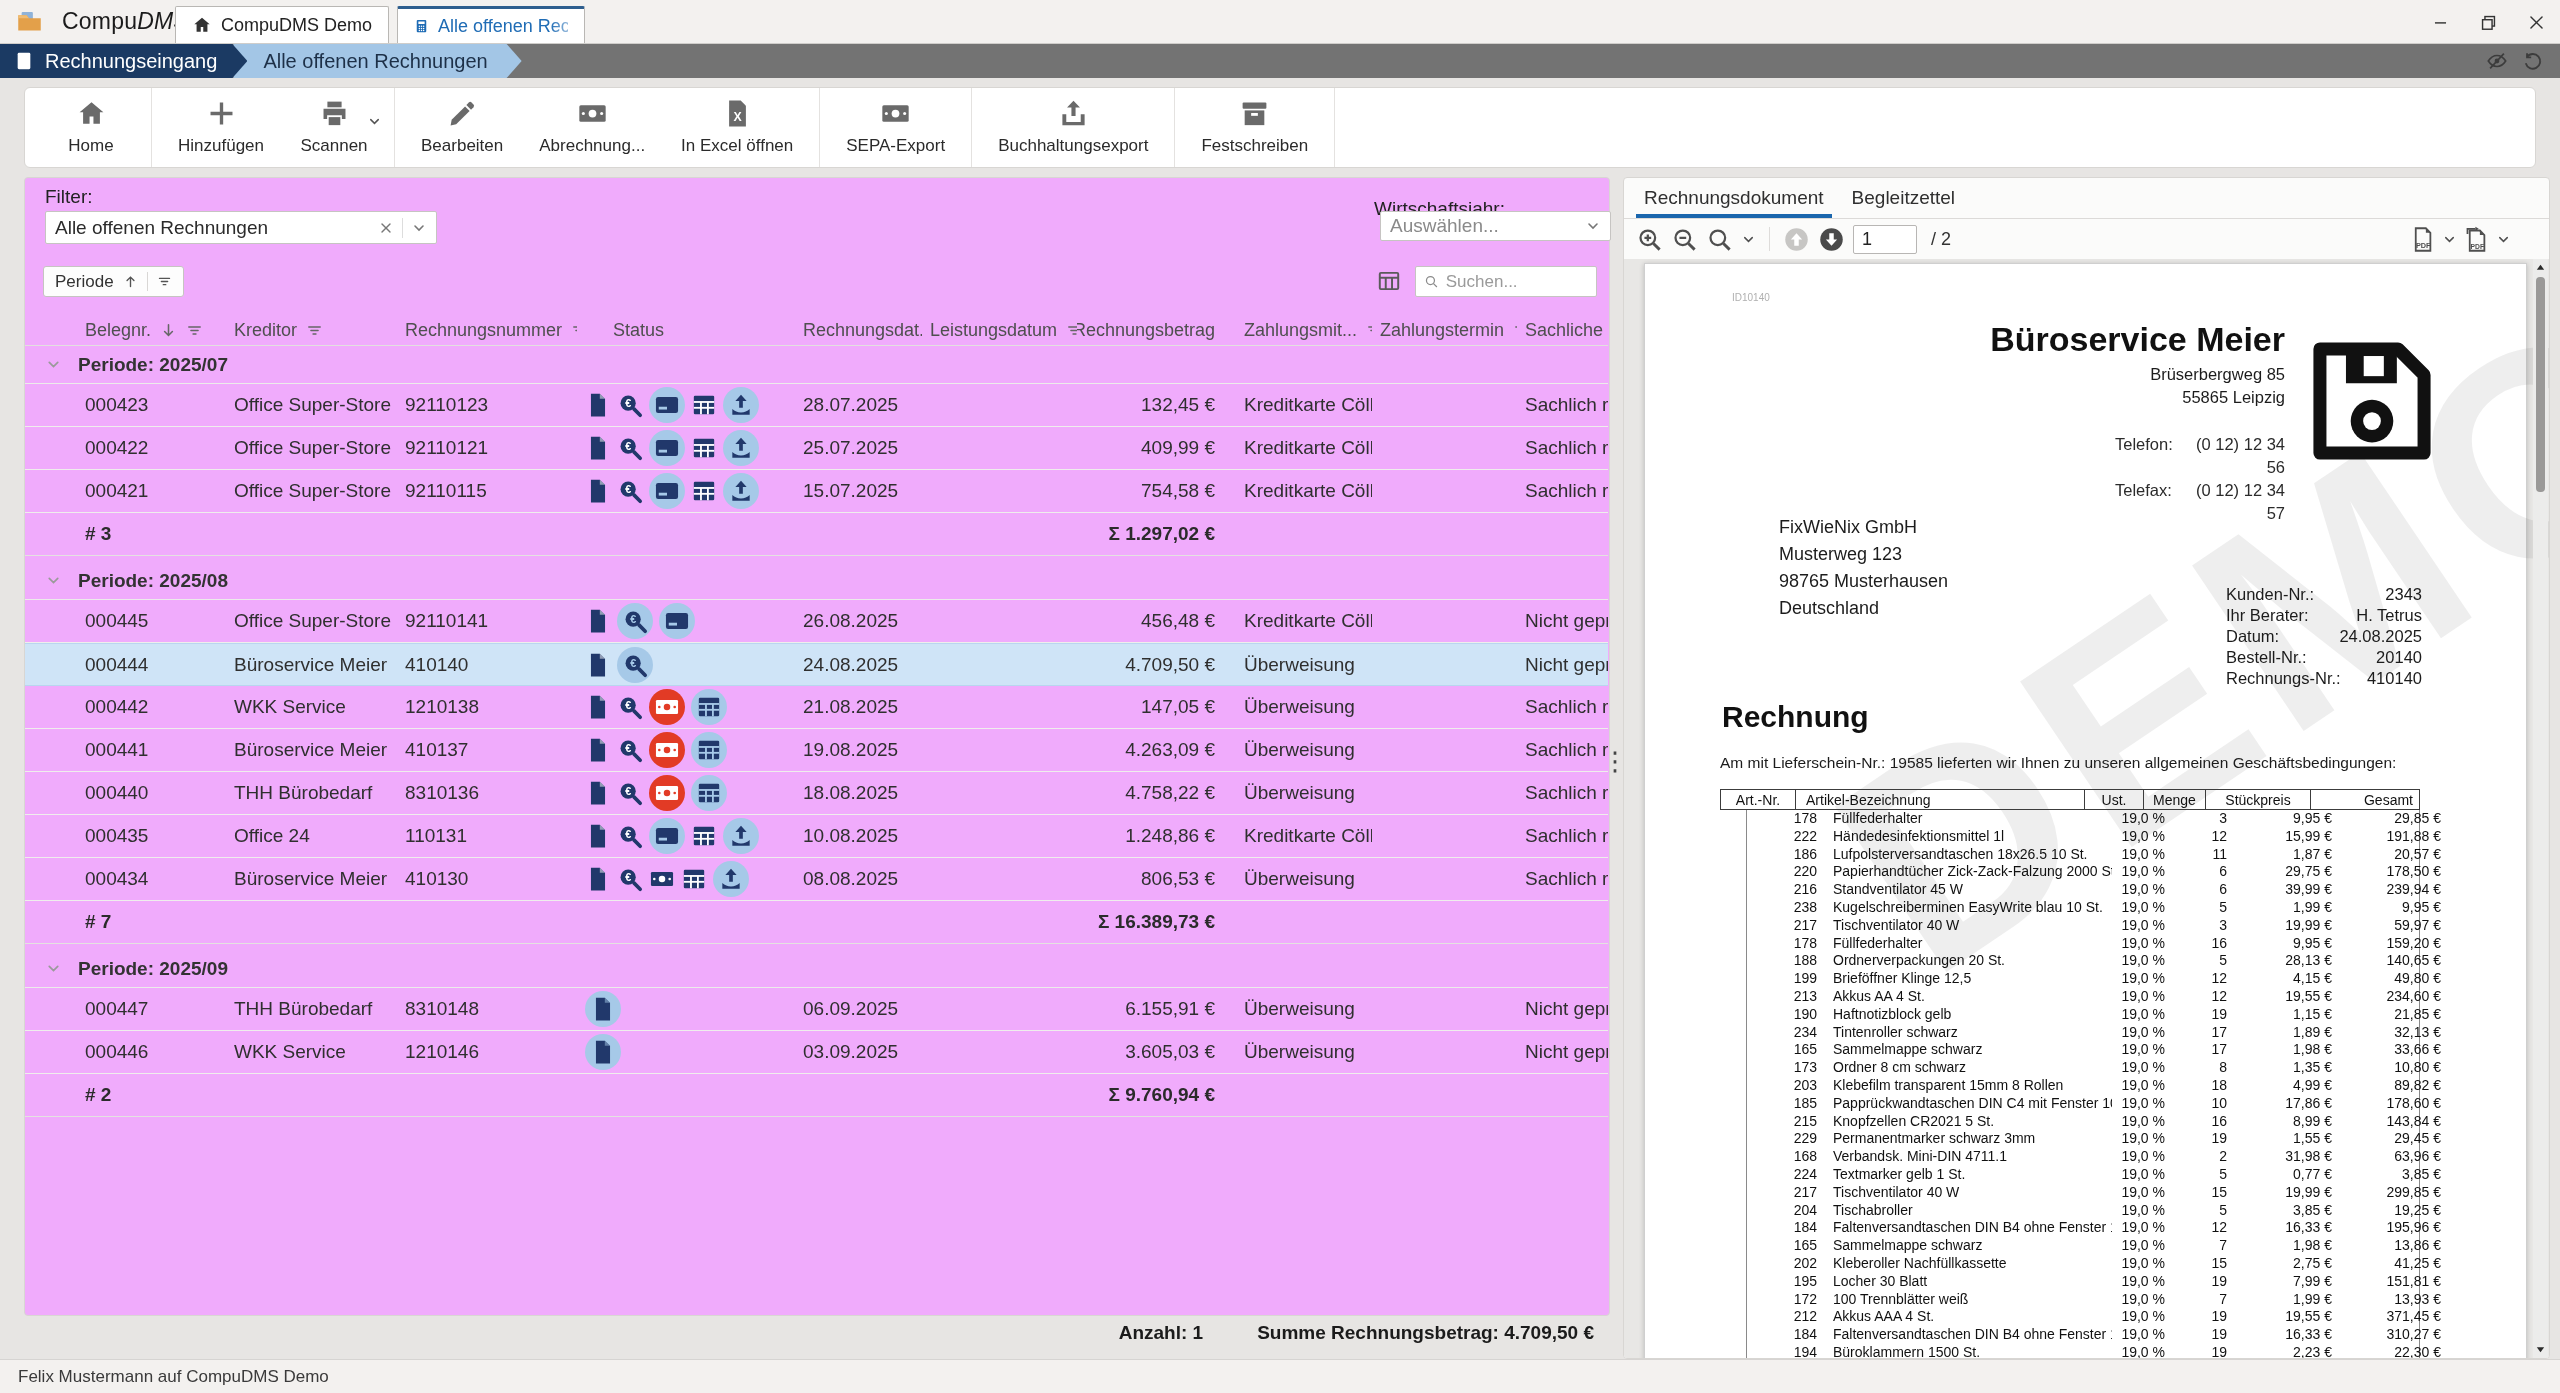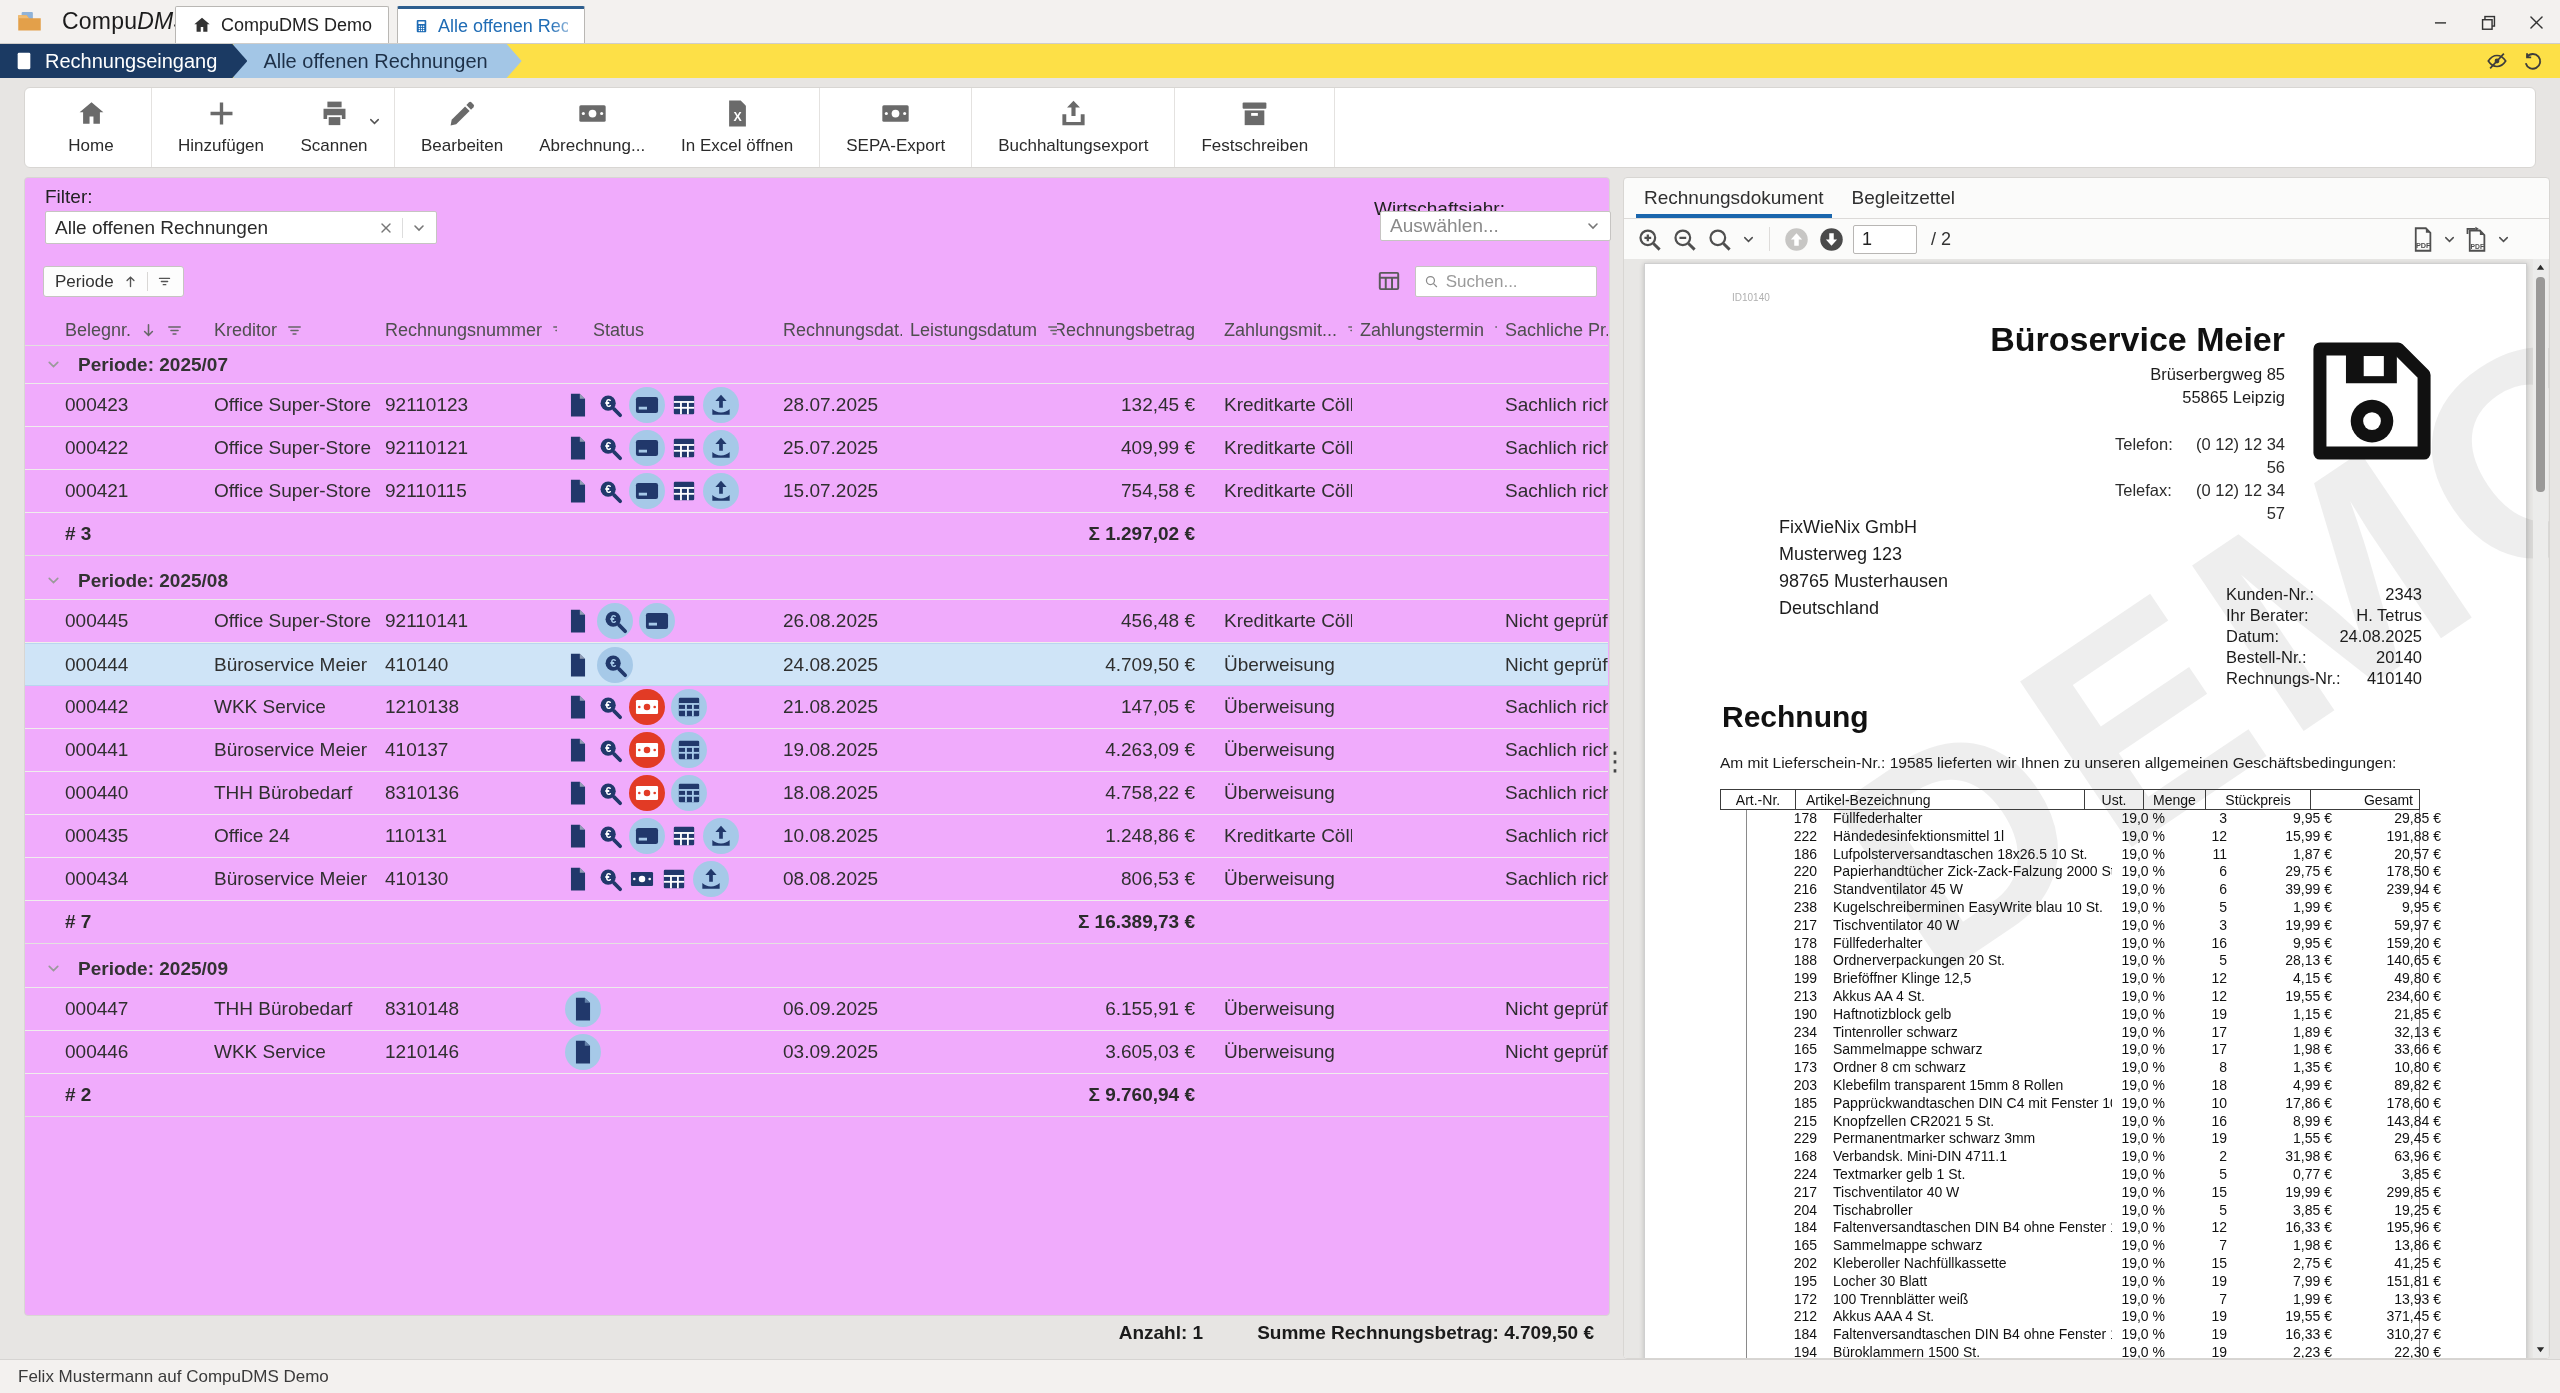--- a/index.html
+++ b/index.html
@@ -21,21 +21,21 @@
   .wtab.active { border-top:3px solid #2e5e8e; color:#1f6cb5; width:188px; overflow:hidden; position:relative; }
   .wtab.active .ic { color:#1f6cb5; }
   .wtab.active .lbl { white-space:nowrap; overflow:hidden; max-width:130px; }
   .wtab.active::after { content:''; position:absolute; right:0; top:0; bottom:0; width:34px;
           background:linear-gradient(to right, rgba(255,255,255,0), #fff); }
   .winbtns { position:absolute; right:0; top:0; height:44px; display:flex; }
   .winbtn { width:48px; height:44px; display:flex; align-items:center; justify-content:center; color:#333; }
   .winbtn .ic { width:19px; height:19px; }
 
   
-  .crumbbar { position:absolute; left:0; top:44px; right:0; height:34px; background:#fde047; display:flex; align-items:stretch; }
+  .crumbbar { position:absolute; left:0; top:44px; right:0; height:34px; background:#737373; display:flex; align-items:stretch; }
   .crumb1 { position:relative; z-index:2; background:#1b3a63; color:#fff; display:flex; align-items:center; gap:11px;
             padding:0 30px 0 14px; font-size:20px;
             clip-path:polygon(0 0, calc(100% - 15px) 0, 100% 50%, calc(100% - 15px) 100%, 0 100%); }
   .crumb1 .ic { width:20px; height:20px; color:#fff; }
   .crumb2 { position:relative; z-index:1; margin-left:-14px; background:#a3c6e6; color:#1d3048; display:flex; align-items:center;
             padding:0 34px 0 30px; font-size:20px;
             clip-path:polygon(0 0, calc(100% - 15px) 0, 100% 50%, calc(100% - 15px) 100%, 0 100%); }
   .crumbicons { margin-left:auto; display:flex; align-items:center; gap:14px; padding-right:16px; color:#3c3c3c; }
   .crumbicons .ic { width:22px; height:22px; }
 
@@ -65,21 +65,21 @@
   .chip .sep { width:1px; height:19px; background:#d9d7d5; }
   .colchooser { position:absolute; left:1351px; top:90px; width:26px; height:26px; color:#5a5a5a; }
   .searchbox { position:absolute; left:1390px; top:88px; width:182px; height:31px; border:1px solid #c6c4c2; border-radius:2px;
                display:flex; align-items:center; gap:7px; padding:0 8px; background:#fff; }
   .searchbox .ic { width:17px; height:17px; color:#8a8a8a; }
   .searchbox input { border:none; outline:none; width:100%; font-size:17px; font-family:inherit; color:#333; }
   .searchbox input::placeholder { color:#9a9a9a; }
 
   
   .tablearea { position:absolute; left:0; right:1px; top:138px; height:958px; overflow:hidden; }
-  .grow { display:grid; grid-template-columns:177px 171px 180px 190px 155px 155px 159px 136px 145px 1fr; padding-left:4px; align-items:center; }
+  .grow { display:grid; grid-template-columns:177px 171px 180px 190px 155px 155px 159px 136px 145px 1fr; padding-left:24px; align-items:center; }
   .ghead { height:30px; border-bottom:1px solid #e2e0de; color:#4f4f4f; font-size:18px; }
   .ghead .hc { display:flex; align-items:center; gap:9px; padding-left:8px; white-space:nowrap; overflow:hidden; }
   .ghead .hc.right { justify-content:flex-end; padding-right:21px; }
   .ghead .hc .ic { width:17px; height:17px; color:#666; flex:none; }
   .ghead .hc.c0 { padding-left:36px; }
   .ghead .hc.c3 { padding-left:36px; }
   .ghead .hc.c4 { padding-left:36px; }
   .grouphdr { height:38px; border-bottom:1px solid #ececea; display:flex; align-items:center; gap:16px; padding-left:20px;
               font-size:19px; font-weight:bold; color:#333; }
   .grouphdr .ic { width:17px; height:17px; color:#9a9a9a; }

